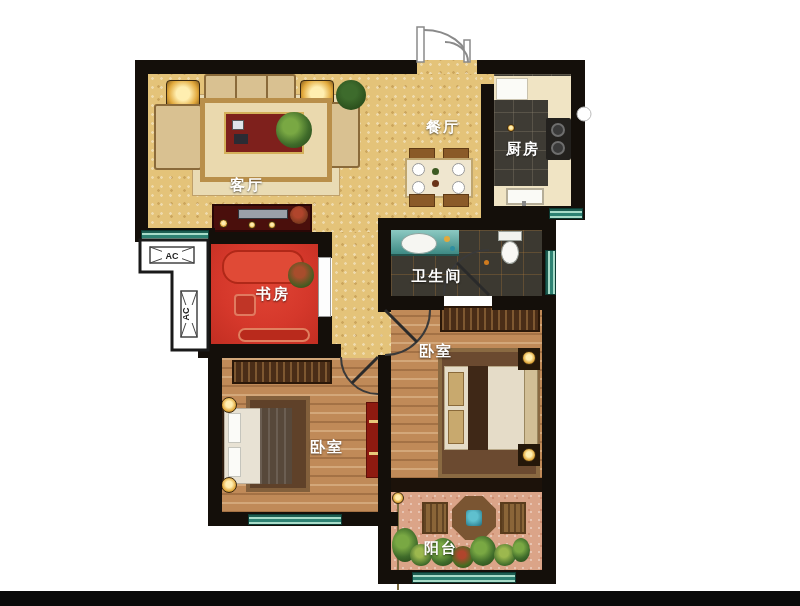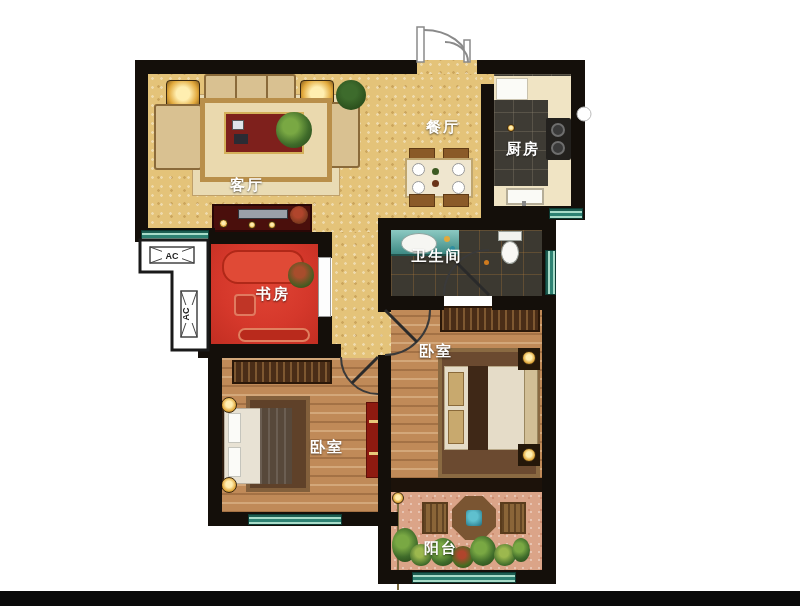--- a/index.html
+++ b/index.html
@@ -212,20 +212,20 @@
       <rect x="181" y="291" width="16" height="46" fill="#ffffff" stroke="#444444" stroke-width="1.5"></rect>
       <path d="M 181 291 L 197 337 M 197 291 L 181 337" stroke="#444444" stroke-width="1"></path>
       <rect x="183" y="305" width="12" height="18" fill="#ffffff"></rect>
       <text x="189" y="314" text-anchor="middle" font-size="9" font-weight="bold" fill="#222222" font-family="Liberation Sans, DejaVu Sans, sans-serif" transform="rotate(-90 189 314)">AC</text>
     </g>
   </svg>
 
   <div class="abs room-label" style="left:247px;top:185px;">客厅</div>
   <div class="abs room-label" style="left:443px;top:127px;">餐厅</div>
   <div class="abs room-label" style="left:523px;top:149px;">厨房</div>
-  <div class="abs room-label" style="left:437px;top:256px;">卫生间</div>
+  <div class="abs room-label" style="left:437px;top:276px;">卫生间</div>
   <div class="abs room-label" style="left:273px;top:294px;">书房</div>
   <div class="abs room-label" style="left:327px;top:447px;">卧室</div>
   <div class="abs room-label" style="left:436px;top:351px;">卧室</div>
   <div class="abs room-label" style="left:441px;top:548px;">阳台</div>
 
   <div class="abs" style="left:0;top:591px;width:800px;height:15px;background:#0a0a0a;"></div>
 </div>
 
 </body></html>

